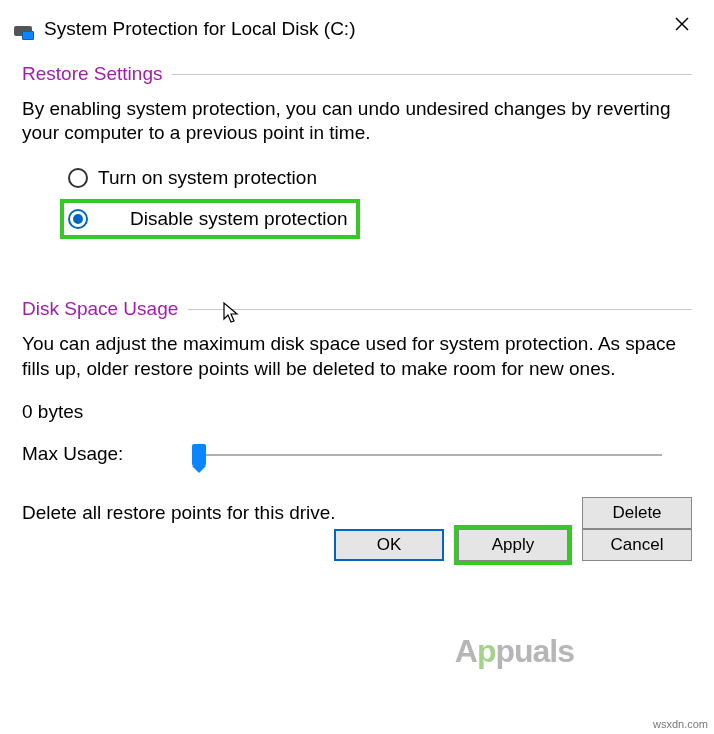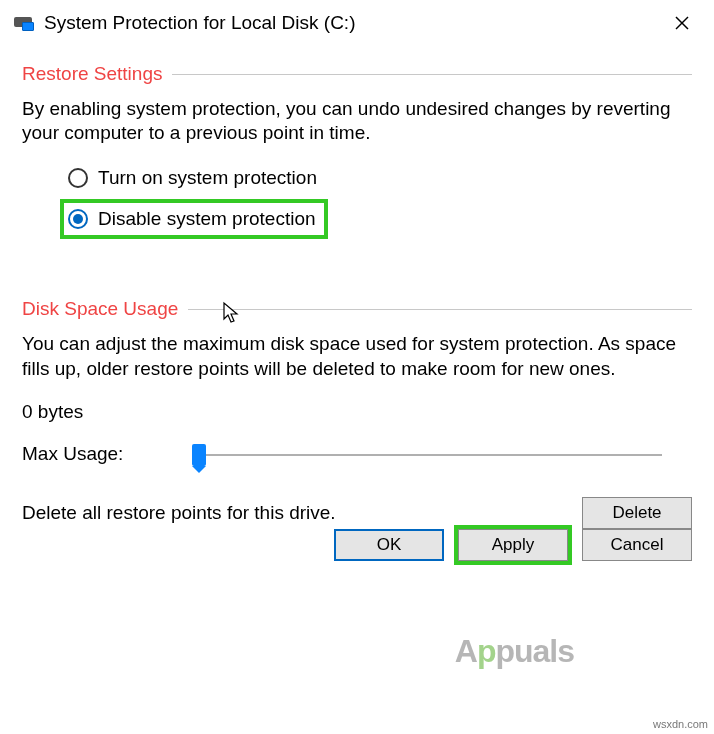--- a/index.html
+++ b/index.html
@@ -7,21 +7,21 @@
     margin: 0;
     font-family: "Segoe UI", Tahoma, sans-serif;
     background: #fff;
     width: 714px;
     height: 734px;
     overflow: hidden;
     color: #000;
   }
   .titlebar {
     display: flex;
-    align-items: center;
+    align-items: flex-end;
     padding: 6px 10px 4px 14px;
     height: 44px;
   }
   .title-icon {
     width: 20px;
     height: 16px;
     margin-right: 10px;
     position: relative;
   }
   .title-icon .drive {
@@ -57,21 +57,21 @@
     font-size: 19px;
     line-height: 1.3;
   }
   .group-header {
     display: flex;
     align-items: center;
     margin-top: 8px;
     margin-bottom: 10px;
   }
   .group-label {
-    color: #ef4444;
+    color: #a21caf;
     font-size: 19px;
     padding-right: 10px;
     white-space: nowrap;
   }
   .group-line {
     flex: 1;
     height: 1px;
     background: #c8c8c8;
   }
   .desc {
@@ -84,20 +84,21 @@
   .radio-row {
     display: flex;
     align-items: center;
     padding: 6px 10px 6px 6px;
     margin-bottom: 4px;
   }
   .radio-row.highlight {
     outline: 4px solid #34c924;
     outline-offset: -2px;
     width: fit-content;
+    gap: 32px;
   }
   .radio {
     width: 20px;
     height: 20px;
     border-radius: 50%;
     border: 2px solid #333;
     margin-right: 10px;
     display: flex;
     align-items: center;
     justify-content: center;

